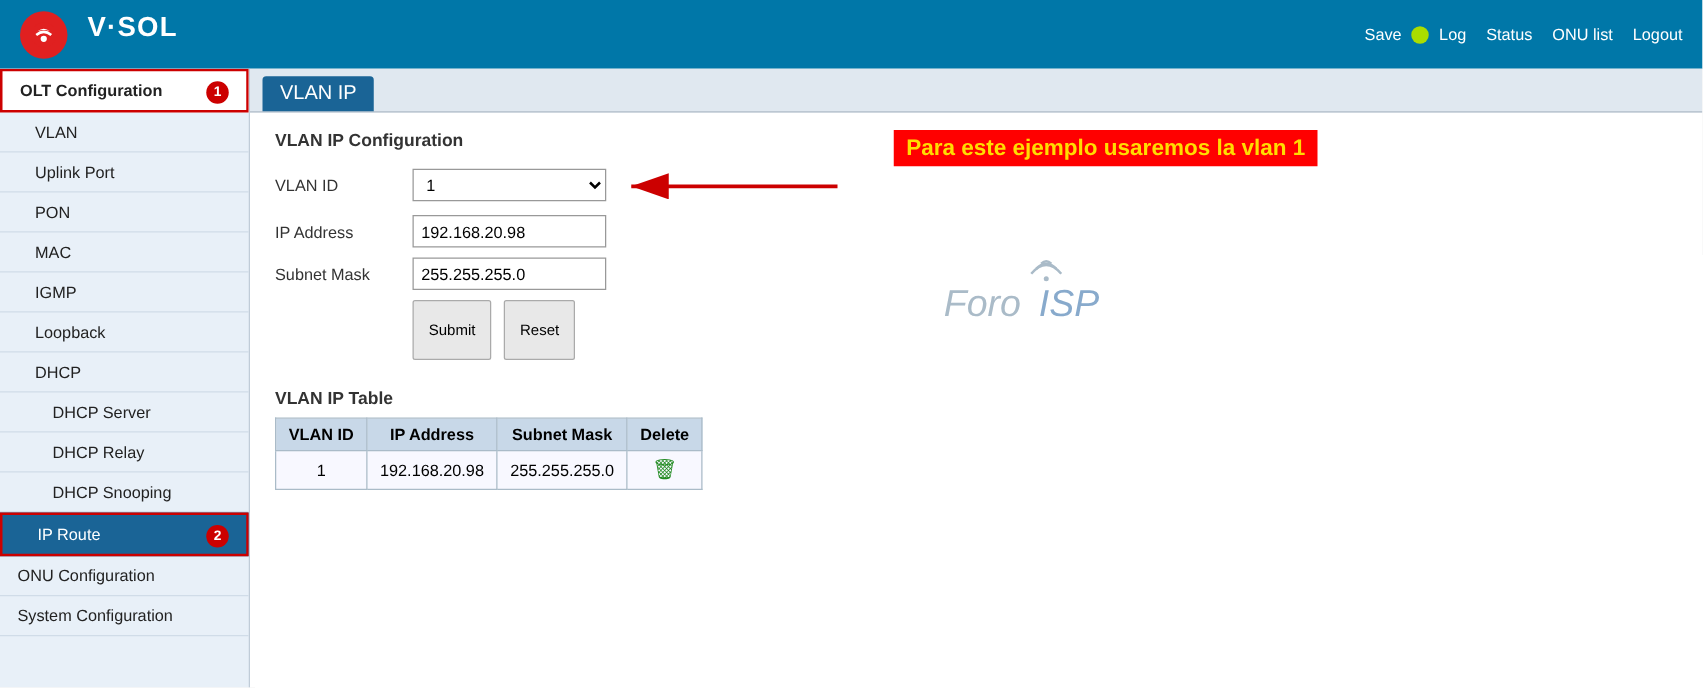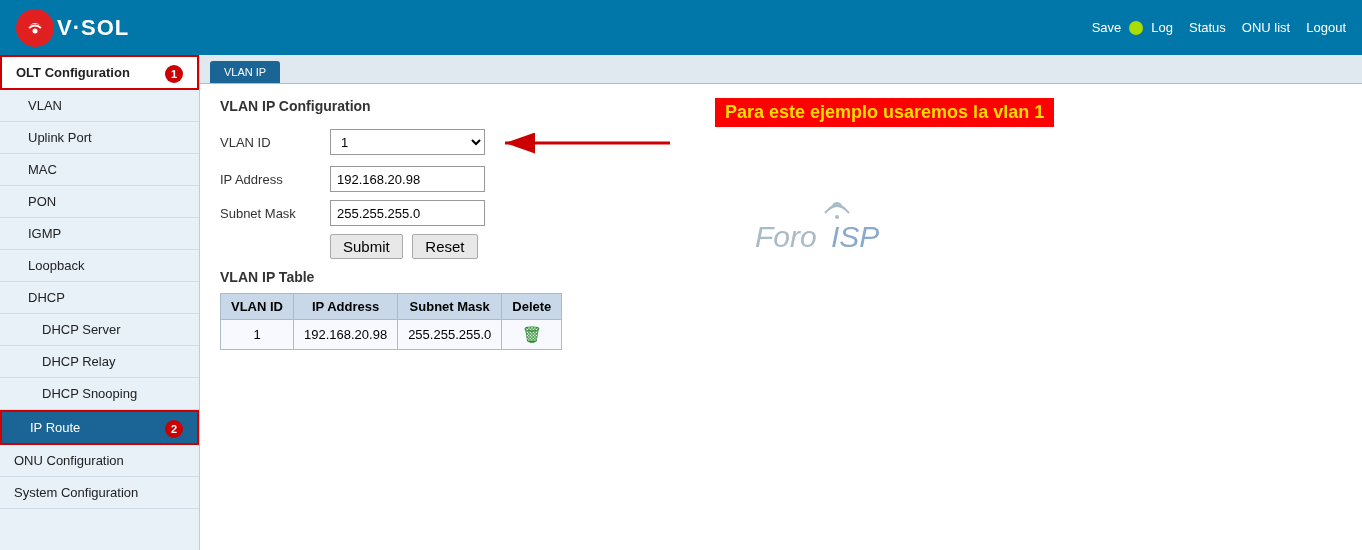--- a/index.html
+++ b/index.html
@@ -9,22 +9,22 @@
     .header {
       background: #0077a8;
       height: 55px;
       display: flex;
       align-items: center;
       justify-content: space-between;
       padding: 0 16px;
     }
     .logo-area {
       display: flex;
-      align-items: center;
-      gap: 3px;
+      align-items: flex-start;
+      gap: 16px;
     }
     .logo-circle {
       width: 38px; height: 38px;
       background: #e02020;
       border-radius: 50%;
       display: flex; align-items: center; justify-content: center;
       color: white; font-weight: bold; font-size: 14px;
     }
     .logo-text {
       color: white; font-size: 22px; font-weight: bold; letter-spacing: 1px;
@@ -98,21 +98,21 @@
     .tab-bar {
       background: #e0e8f0;
       padding: 6px 10px 0 10px;
       border-bottom: 1px solid #b0bcc8;
     }
     .tab {
       display: inline-block;
       padding: 5px 14px;
       background: #1a6496;
       color: white;
-      font-size: 11px;
+      font-size: 16px;
       cursor: pointer;
       border-radius: 3px 3px 0 0;
     }
 
     
     .content-body { padding: 14px 20px; }
 
     .section-title {
       font-size: 14px;
       font-weight: bold;
@@ -145,31 +145,31 @@
       width: 155px;
       height: 26px;
       border: 1px solid #999;
       font-size: 13px;
       padding: 2px 6px;
       background: white;
     }
     .form-select { appearance: auto; }
 
     .btn {
-      padding: 3px 12px;
-      font-size: 15px;
+      padding: 16px 12px;
+      font-size: 12px;
       cursor: pointer;
       border: 1px solid #aaa;
       background: #e8e8e8;
       border-radius: 2px;
       margin-right: 6px;
     }
 
     
-    .table-section { margin-top: 10px; }
+    .table-section { margin-top: 22px; }
     .table-title {
       font-size: 14px;
       font-weight: bold;
       color: #333;
       margin-bottom: 8px;
     }
     .data-table {
       border-collapse: collapse;
       font-size: 13px;
     }
@@ -228,22 +228,22 @@
 
 <div class="main-layout">
 
   <div class="sidebar">
     <div class="sidebar-item active-group">
       <span>OLT Configuration</span>
       <span class="badge">1</span>
     </div>
     <div class="sidebar-item sub">VLAN</div>
     <div class="sidebar-item sub">Uplink Port</div>
+    <div class="sidebar-item sub">PON</div>
     <div class="sidebar-item sub">MAC</div>
-    <div class="sidebar-item sub">PON</div>
     <div class="sidebar-item sub">IGMP</div>
     <div class="sidebar-item sub">Loopback</div>
     <div class="sidebar-item sub">DHCP</div>
     <div class="sidebar-item sub" style="padding-left:42px;">DHCP Server</div>
     <div class="sidebar-item sub" style="padding-left:42px;">DHCP Relay</div>
     <div class="sidebar-item sub" style="padding-left:42px;">DHCP Snooping</div>
     <div class="sidebar-item sub active-item">
       <span>IP Route</span>
       <span class="badge">2</span>
     </div>

